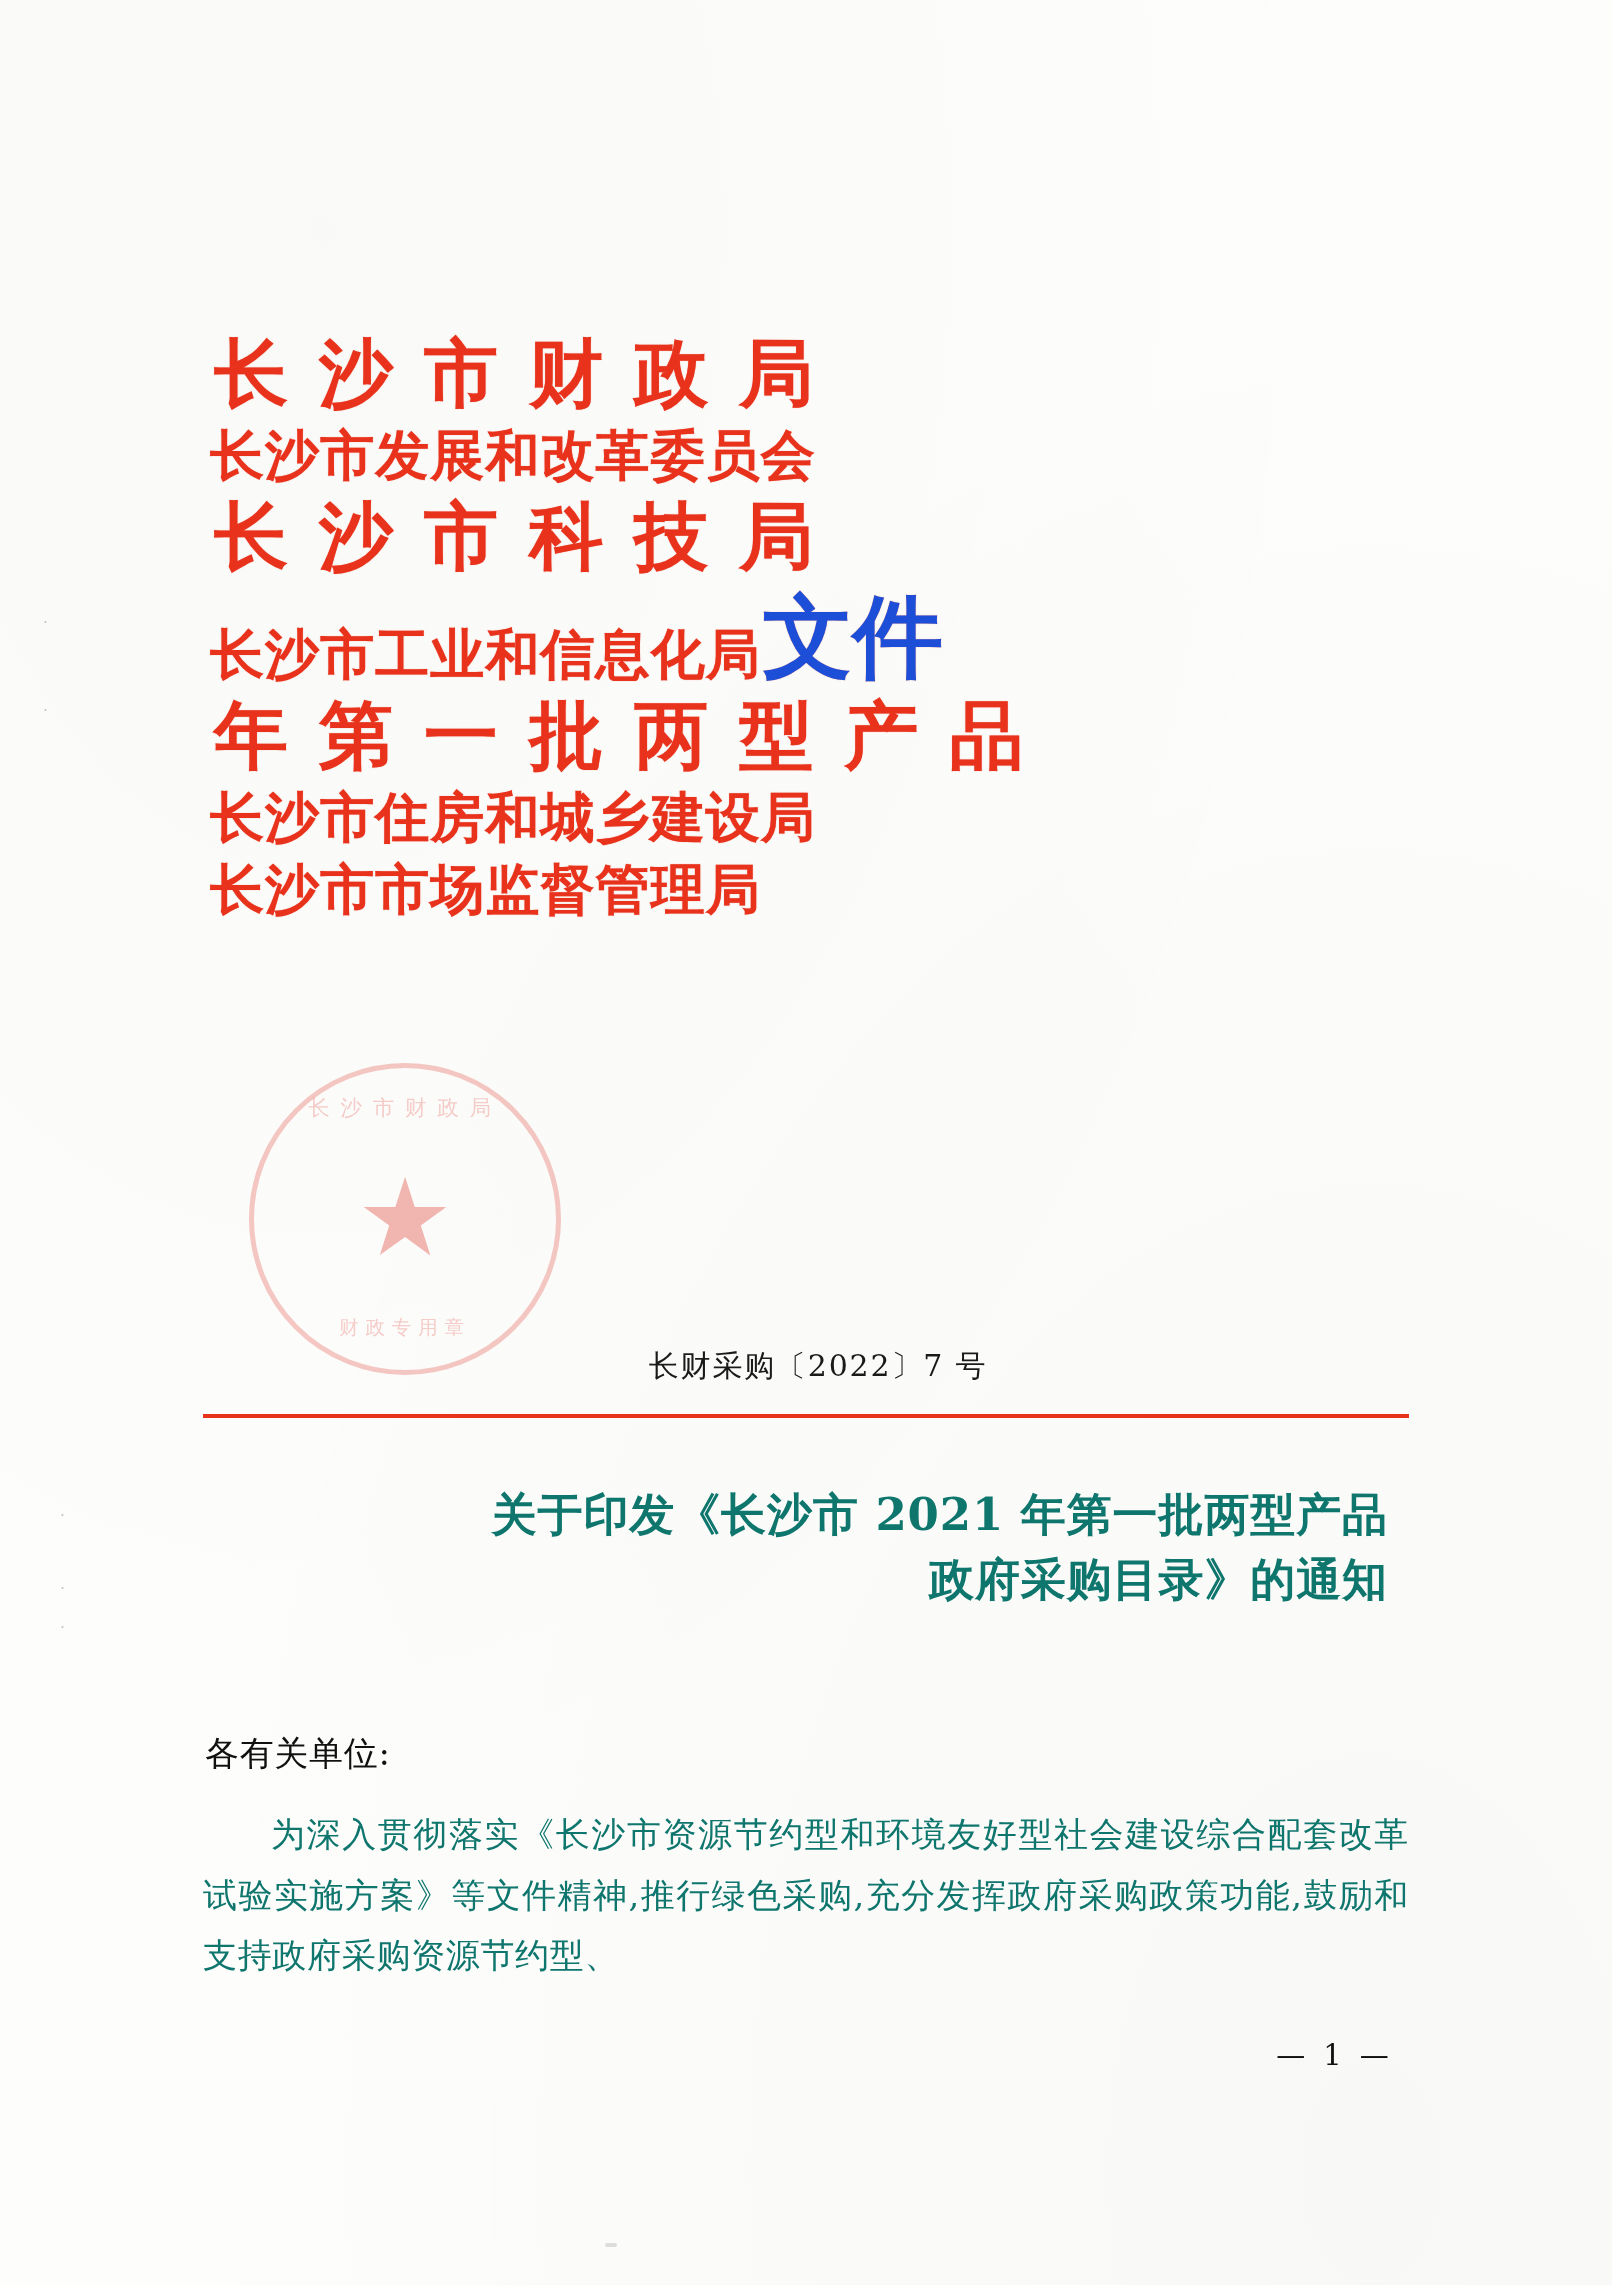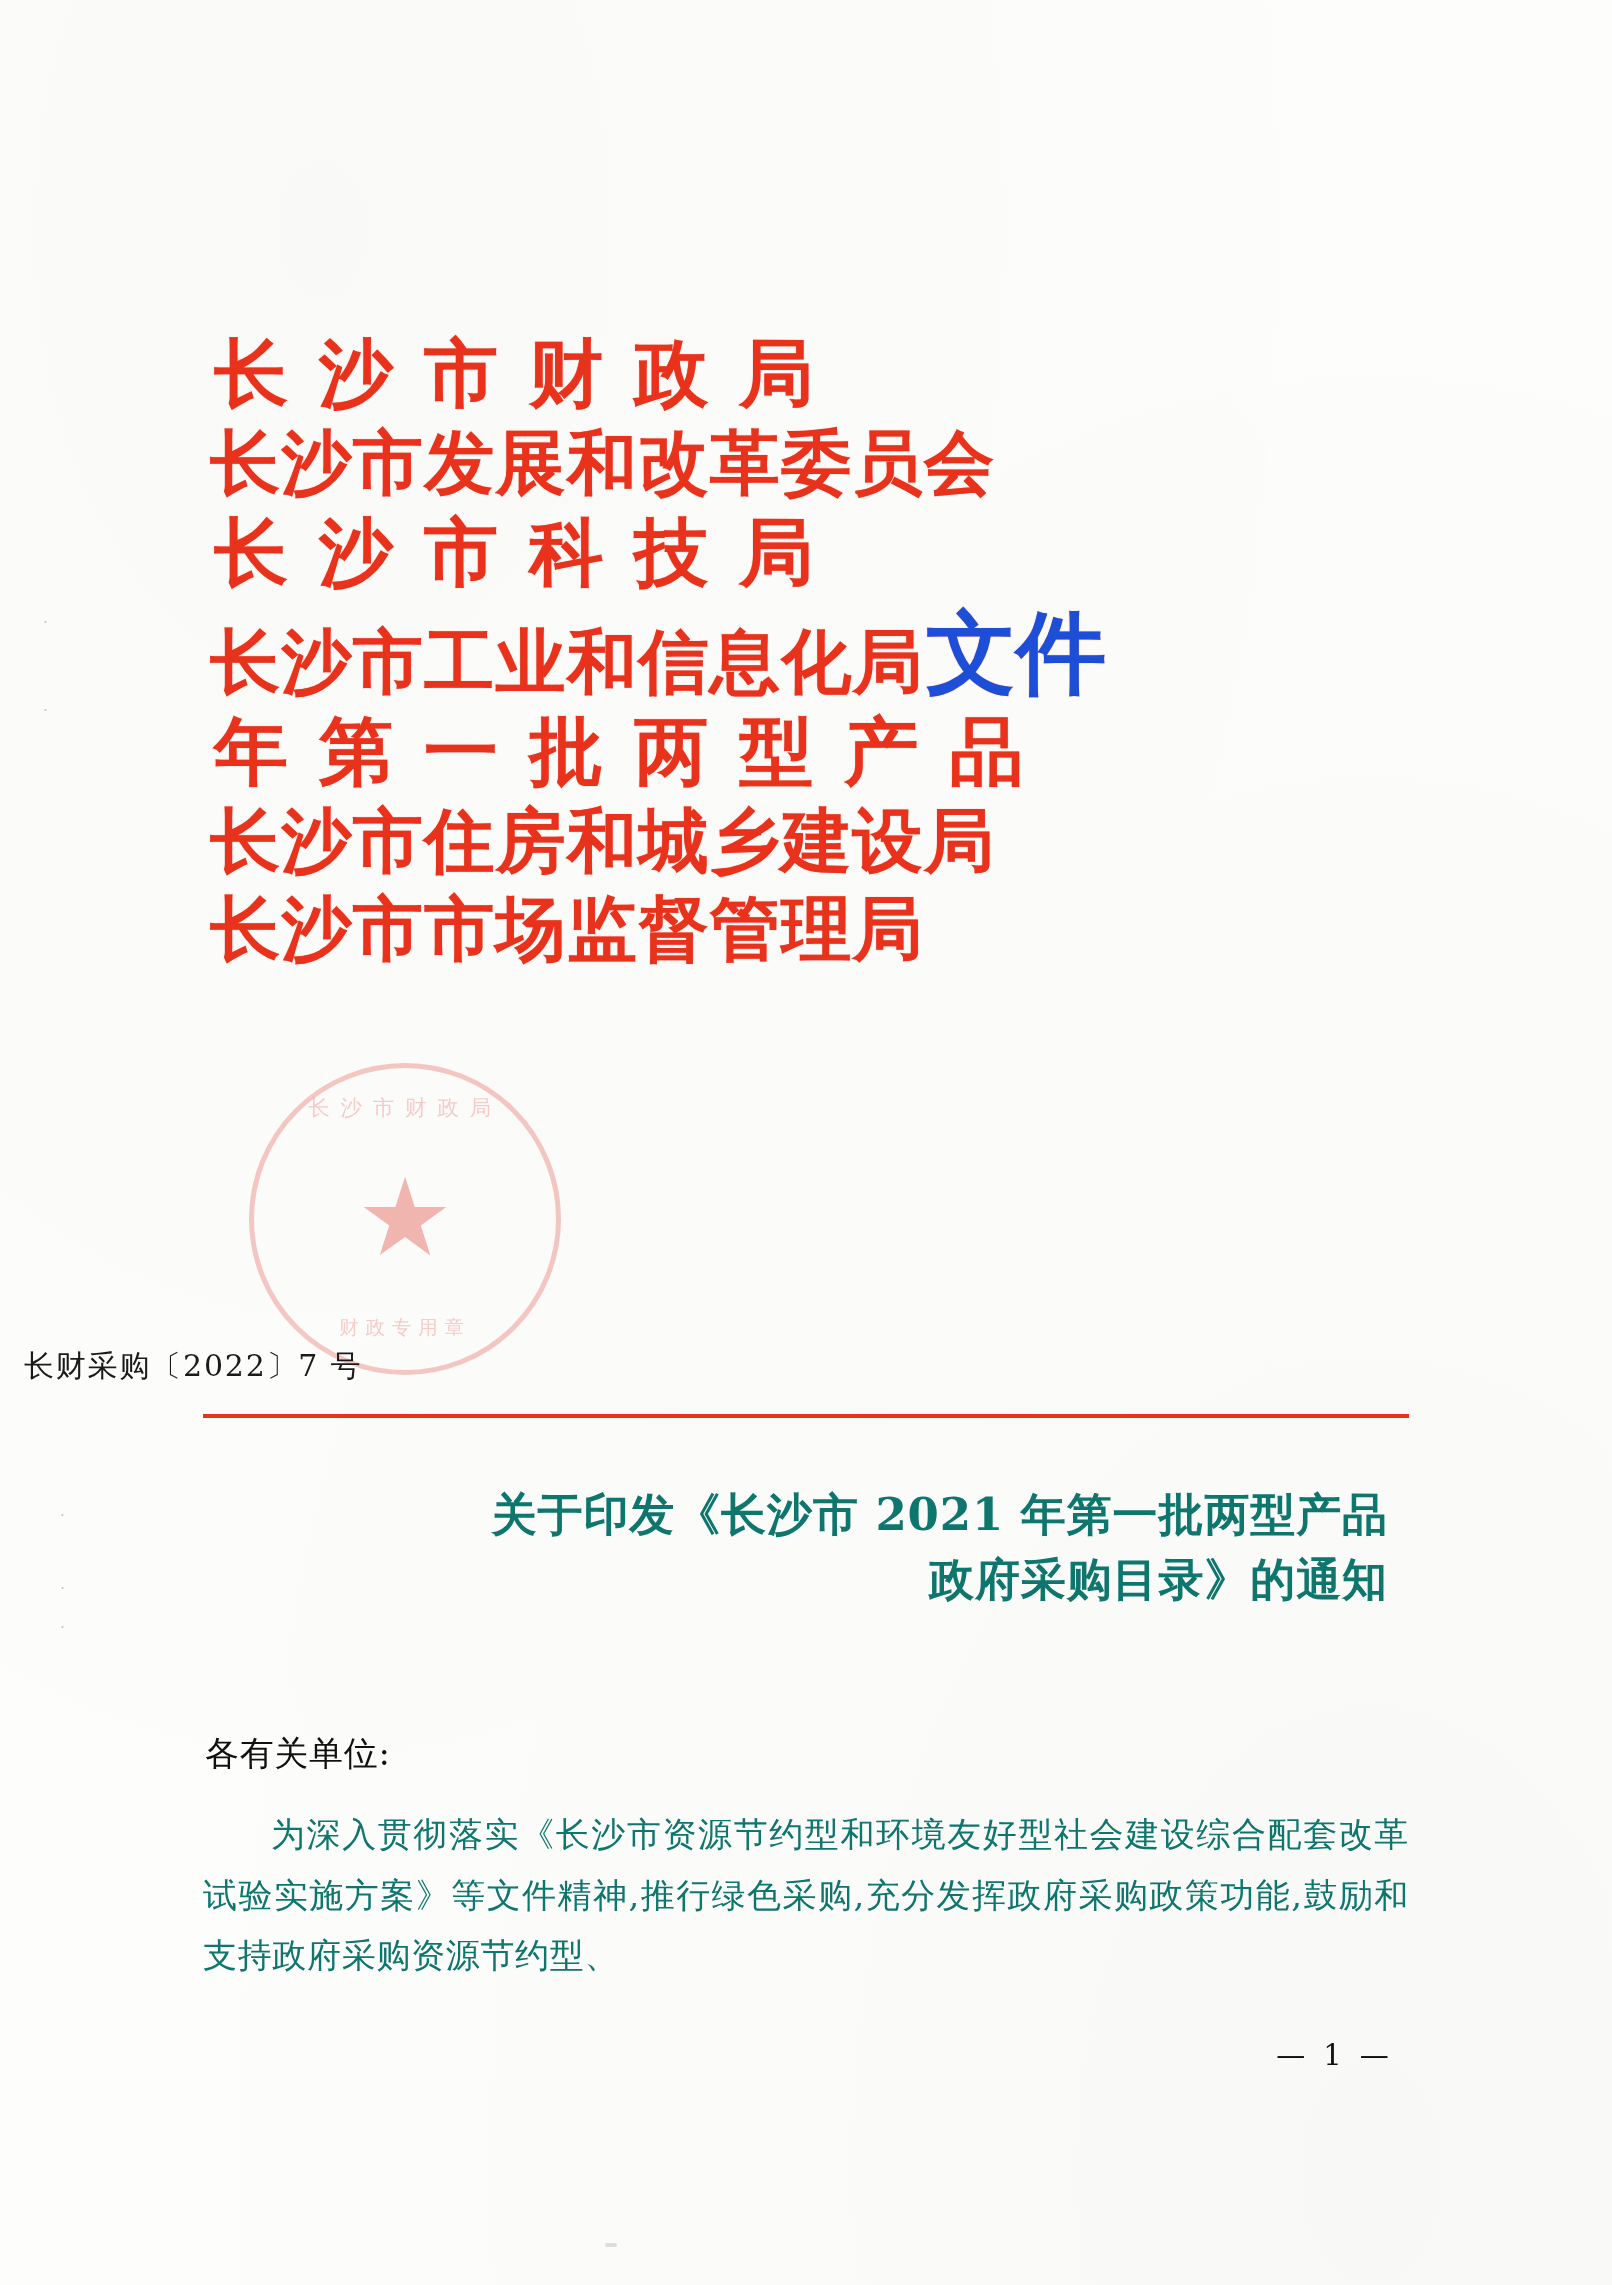--- a/index.html
+++ b/index.html
@@ -50,21 +50,21 @@
     text-shadow: 0 0 1px rgba(232,50,28,0.55);
   }
 
   .agency-line.spaced {
     letter-spacing: 0.42em;
     font-size: 74px;
     padding-left: 3.9px;
   }
   .agency-line.tight {
     letter-spacing: 0.02em;
-    font-size: 70px;
+    font-size: 54px;
   }
 
   .agency-row-doc {
     position: relative;
     display: flex;
     align-items: flex-end;
     white-space: nowrap;
   }
   .doc-word {
     color: #1d4ed8;
@@ -112,21 +112,21 @@
     letter-spacing: 0.35em;
     font-size: 19.5px;
   }
 
   
   .doc-number {
     position: absolute;
     left: 0;
     right: 0;
     top: 1346px;
-    text-align: left;
+    text-align: center;
     font-size: 30px;
     color: #1a1a1a;
     letter-spacing: 0.06em;
     font-family: "DejaVu Serif", "Liberation Serif", serif;
     padding-left: 24px;
   }
 
   
   .red-rule {
     position: absolute;

